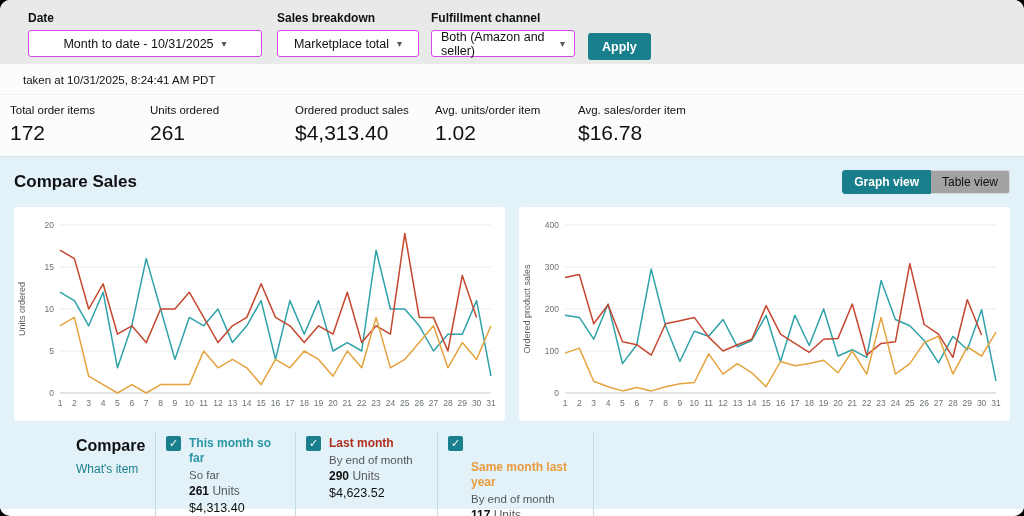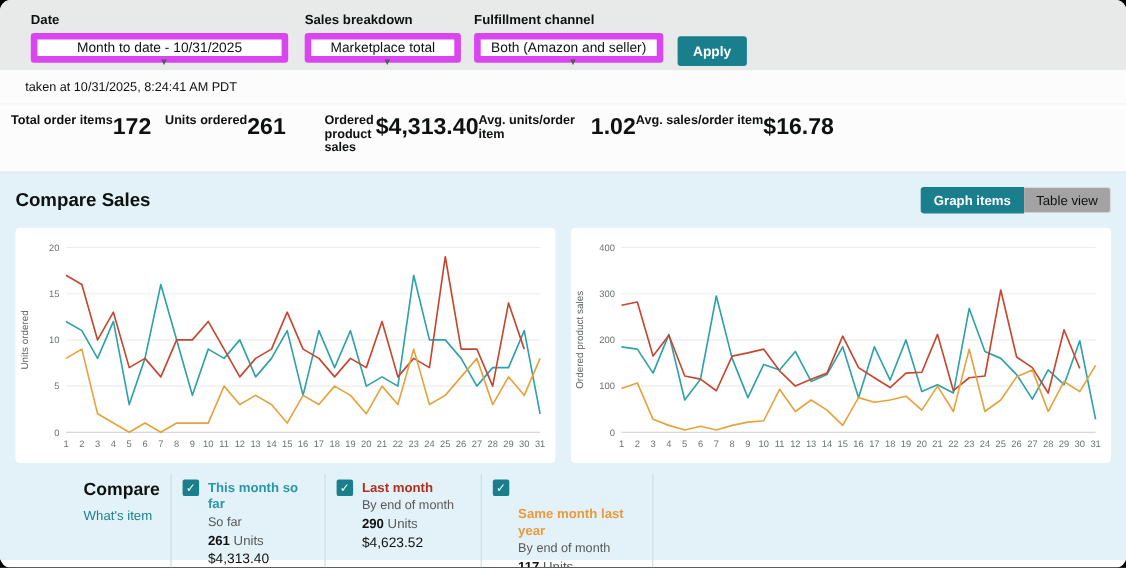--- a/index.html
+++ b/index.html
@@ -4,36 +4,36 @@
 <style>
   * { margin:0; padding:0; box-sizing:border-box; }
   html,body { background:#000; }
   body { font-family:"Liberation Sans", sans-serif; color:#0f1111; }
   .screen{ width:1024px; height:516px; background:#fff; border-radius:10px; overflow:hidden; position:relative; }
 
   
   .filter-bar{ background:#e8eaea; height:64px; display:flex; align-items:flex-start; padding:11px 0 0 28px; }
   .filter-group{ display:flex; flex-direction:column; }
   .filter-label{ font-size:12px; font-weight:bold; color:#0f1111; margin-bottom:5px; }
-  .select{ background:#fff; border:6px solid #d946ef; border-radius:3px; height:27px;
-           display:inline-flex; align-items:center; justify-content:flex-start;
-           padding:0 9px; font-size:12.5px; color:#0f1111; cursor:pointer;flex-direction:column; }
+  .select{ background:#fff; border:1px solid #d946ef; border-radius:3px; height:27px;
+           display:inline-flex; align-items:center; justify-content:center;
+           padding:0 9px; font-size:12.5px; color:#0f1111; cursor:pointer; }
   .chevron{ color:#565959; font-size:10px; margin-left:8px; }
   .w-date{ width:234px; }
   .g2{ margin-left:15px; } .g3{ margin-left:12px; }
   .g2 .select, .g3 .select{ margin-left:0; }
   .apply-btn{ margin-left:13px; margin-top:22px; background:#1a7f8c; color:#fff; border:none; border-radius:3px;
               height:27px; padding:0 14px; font-size:12.5px; font-weight:bold; cursor:pointer; font-family:inherit; }
 
   
   .snapshot-header{ background:#fcfcfc; padding:10px 10px 8px 10px; display:flex; align-items:baseline; border-bottom:1px solid #f0f2f2; }
   .snapshot-title{ font-size:18px; font-weight:bold; letter-spacing:.2px; }
   .snapshot-taken{ font-size:11.5px; color:#0f1111; margin-left:13px; }
   .metrics-row{ background:#fcfcfc; display:flex; padding:9px 10px 0 10px; height:62px; border-bottom:1px solid #d9dede; }
-  .metric{ display:flex; flex-direction:row;font-weight:bold; }
+  .metric{ display:flex; flex-direction:column; }
   .metric-label{ font-size:11.5px; color:#0f1111; margin-bottom:5px; }
   .metric-value{ font-size:21px; color:#0f1111; }
   .m0{width:140px;} .m1{width:145px;} .m2{width:140px;} .m3{width:143px;} .m4{width:auto;}
 
   
   .compare-section{ background:#e3f2f8; height:352px; padding-top:13px; }
   .compare-header{ display:flex; align-items:center; justify-content:space-between; padding:0 14px; }
   .compare-title{ font-size:17px; font-weight:bold; color:#0f1111;text-align:right; }
   .seg{ display:flex; }
   .seg button{ font-family:inherit; font-size:12px; height:24px; padding:0 11px; cursor:pointer; }
@@ -78,21 +78,21 @@
     </div>
     <div class="filter-group g2">
       <span class="filter-label">Sales breakdown</span>
       <div class="select" style="width:142px">
         <span>Marketplace total</span>
         <span class="chevron">▾</span>
       </div>
     </div>
     <div class="filter-group g3">
       <span class="filter-label">Fulfillment channel</span>
-      <div class="select" style="width:172px">
+      <div class="select" style="width:144px">
         <span>Both (Amazon and seller)</span>
         <span class="chevron">▾</span>
       </div>
     </div>
     <button class="apply-btn">Apply</button>
   </div>
 
   <div class="snapshot-header">
     <span class="snapshot-taken">taken at 10/31/2025, 8:24:41 AM PDT</span>
   </div>
@@ -117,21 +117,21 @@
     <div class="metric m4">
       <span class="metric-label">Avg. sales/order item</span>
       <span class="metric-value">$16.78</span>
     </div>
   </div>
 
   <div class="compare-section">
     <div class="compare-header">
       <span class="compare-title">Compare Sales</span>
       <div class="seg">
-        <button class="active">Graph items</button>
+        <button class="active">Graph view</button>
         <button class="inactive">Table view</button>
       </div>
     </div>
 
     <div class="charts-row">
       <div class="chart-card">
         <svg width="489" height="210" viewBox="0 0 489 210">
             <line x1="46" y1="184" x2="477" y2="184" stroke="#c9cdcd" stroke-width="1"></line>
             <text class="tick" x="40" y="187" text-anchor="end">0</text>
             <line x1="46" y1="142" x2="477" y2="142" stroke="#ececec" stroke-width="1"></line>

